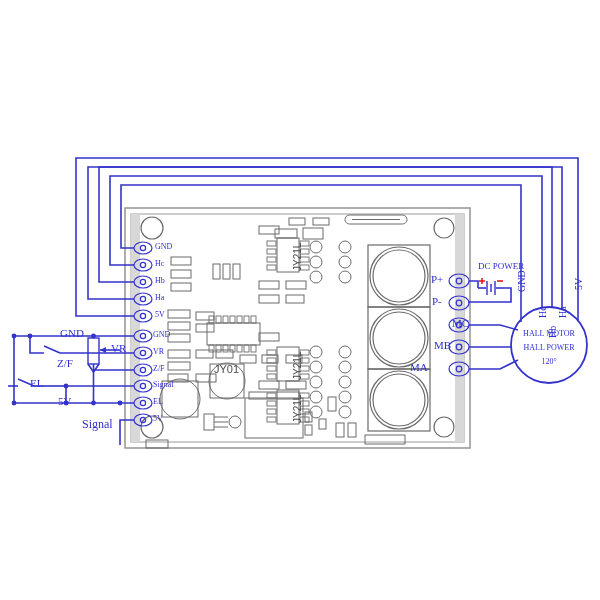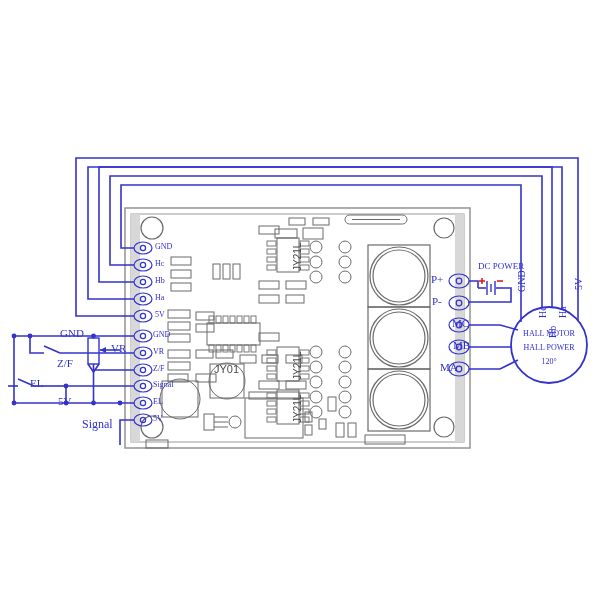--- a/index.html
+++ b/index.html
@@ -335,22 +335,22 @@
   <div class="lbl" style="left:153px;top:331px;font-size:8px;">GND</div>
   <div class="lbl" style="left:153px;top:348px;font-size:8px;">VR</div>
   <div class="lbl" style="left:153px;top:365px;font-size:8px;">Z/F</div>
   <div class="lbl" style="left:153px;top:381px;font-size:8px;">Signal</div>
   <div class="lbl" style="left:153px;top:398px;font-size:8px;">EL</div>
   <div class="lbl" style="left:153px;top:415px;font-size:8px;">5V</div>
 
   <div class="lbl" style="left:431px;top:274px;font-size:11px;">P+</div>
   <div class="lbl" style="left:432px;top:296px;font-size:11px;">P-</div>
   <div class="lbl" style="left:429px;top:318px;font-size:11px;margin-left:23px;">MC</div>
-  <div class="lbl" style="left:453px;top:340px;font-size:11px;">MB</div>
-  <div class="lbl" style="left:440px;top:362px;font-size:11px;">MA</div>
+  <div class="lbl" style="left:434px;top:340px;font-size:11px;">MB</div>
+  <div class="lbl" style="left:410px;top:362px;font-size:11px;">MA</div>
 
   <div class="lbl" style="left:478px;top:262px;font-size:9px;font-weight:normal;">DC POWER</div>
 
   <div class="lbl" style="left:549px;top:330px;font-size:8px;transform:translateX(-50%);text-align:center;">HALL MOTOR</div>
   <div class="lbl" style="left:549px;top:344px;font-size:8px;transform:translateX(-50%);text-align:center;">HALL POWER</div>
   <div class="lbl" style="left:549px;top:358px;font-size:8px;transform:translateX(-50%);text-align:center;">120°</div>
 
   <div class="lbl rot90" style="left:517px;top:292px;font-size:10px;">GND</div>
   <div class="lbl rot90" style="left:538px;top:318px;font-size:10px;">Hc</div>
   <div class="lbl rot90" style="left:548px;top:338px;font-size:10px;">Hb</div>

